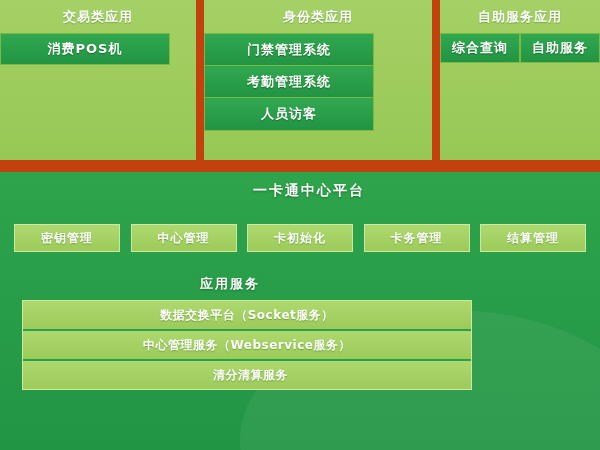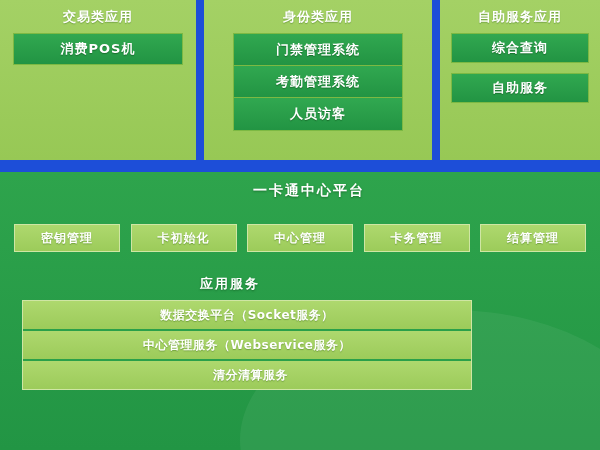--- a/index.html
+++ b/index.html
@@ -11,21 +11,21 @@
     width: 600px;
     height: 450px;
     overflow: hidden;
     font-family: "DejaVu Sans", "Liberation Sans", sans-serif;
   }
 
   #canvas {
     position: relative;
     width: 600px;
     height: 323px;
-    background: #1d4ed8;
+    background: #c2410c;
     border-radius: 29px;
   }
 
   
   .top-row {
     position: absolute;
     left: 0;
     top: 0;
     width: 600px;
     height: 160px;
@@ -53,21 +53,21 @@
     letter-spacing: 1px;
     text-shadow: 0 1px 1px rgba(60,110,30,0.45);
     line-height: 20px;
     margin-bottom: 6px;
   }
 
   .boxes {
     width: 100%;
     box-sizing: border-box;
     display: flex;
-    flex-direction: column;
+    flex-direction: row;
     align-items: center;
   }
 
   
   .app-box {
     background: #2aa04a;
     background: linear-gradient(180deg, #31a850 0%, #229443 100%);
     color: #ffffff;
     font-size: 13px;
     font-weight: bold;
@@ -237,22 +237,22 @@
     </div>
   </div>
 
   <div class="center-panel">
     <div class="swoosh"></div>
 
     <div class="center-title">一卡通中心平台</div>
 
     <div class="module-row">
       <div class="module-box">密钥管理</div>
+      <div class="module-box">中心管理</div>
       <div class="module-box">卡初始化</div>
-      <div class="module-box">中心管理</div>
       <div class="module-box">卡务管理</div>
       <div class="module-box">结算管理</div>
     </div>
 
     <div class="services-title">应用服务</div>
 
     <div class="services-stack">
       <div class="service-box">数据交换平台（Socket服务）</div>
       <div class="service-box">中心管理服务（Webservice服务）</div>
       <div class="service-box">清分清算服务</div>

